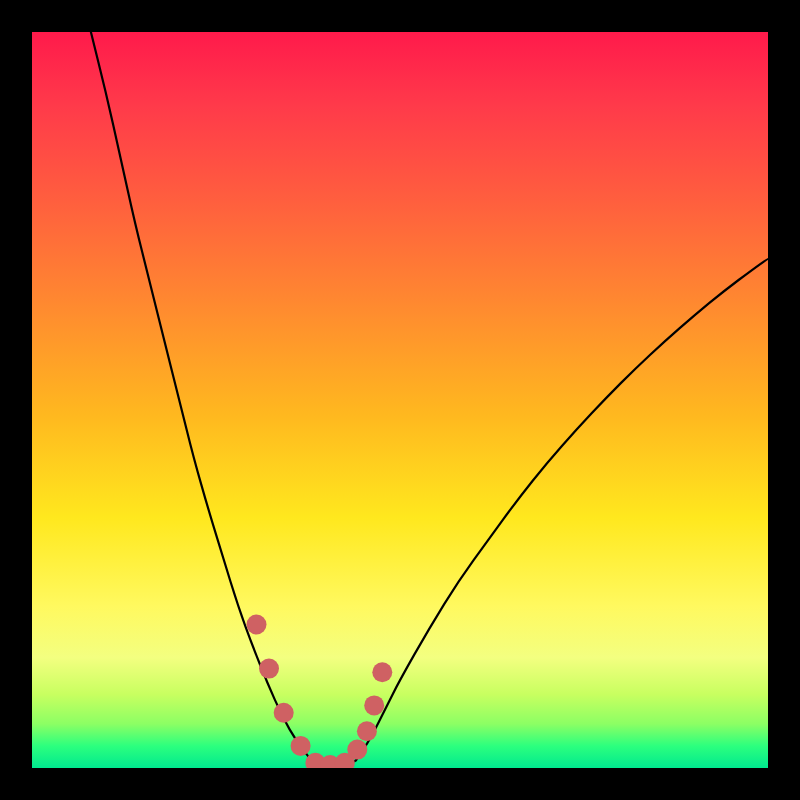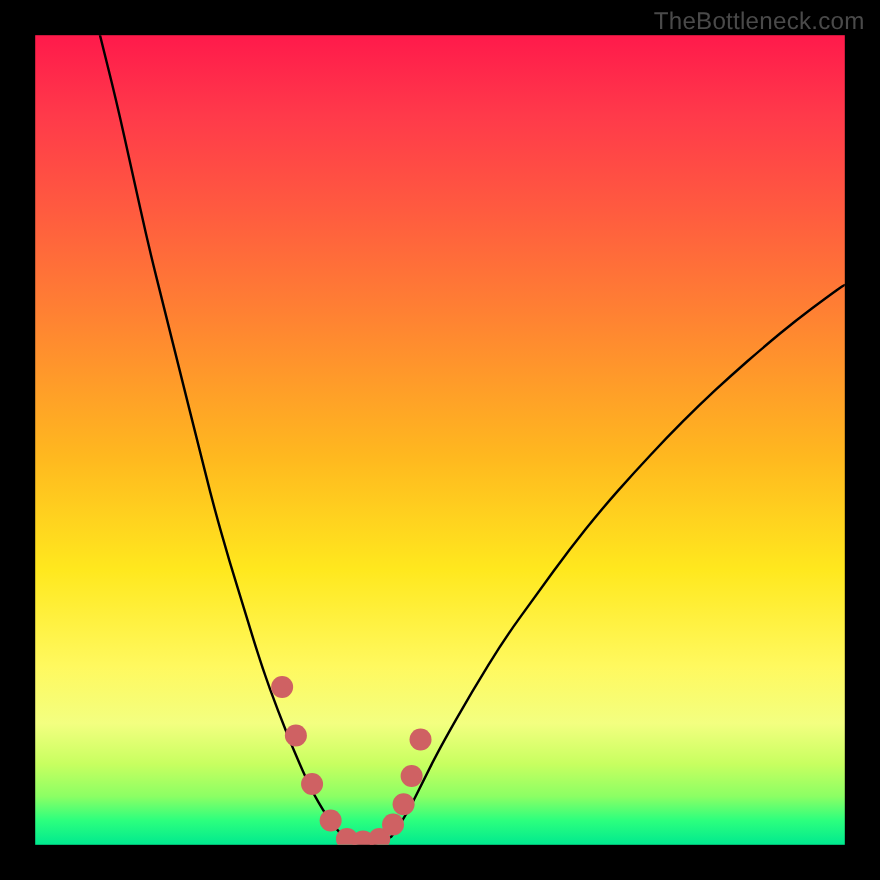--- a/index.html
+++ b/index.html
@@ -70,14 +70,13 @@
           <circle cx="283.4" cy="730.8" r="10" fill="#cf6163"></circle>
           <circle cx="298.1" cy="733.1" r="10" fill="#cf6163"></circle>
           <circle cx="312.8" cy="730.8" r="10" fill="#cf6163"></circle>
           <circle cx="325.3" cy="717.6" r="10" fill="#cf6163"></circle>
           <circle cx="334.9" cy="699.2" r="10" fill="#cf6163"></circle>
           <circle cx="342.2" cy="673.4" r="10" fill="#cf6163"></circle>
           <circle cx="350.3" cy="640.3" r="10" fill="#cf6163"></circle>
         </g>
     </svg>
   </div>
-  <div class="watermark">TheBottleneck.com</div>
 </div>
 
 </body></html>

